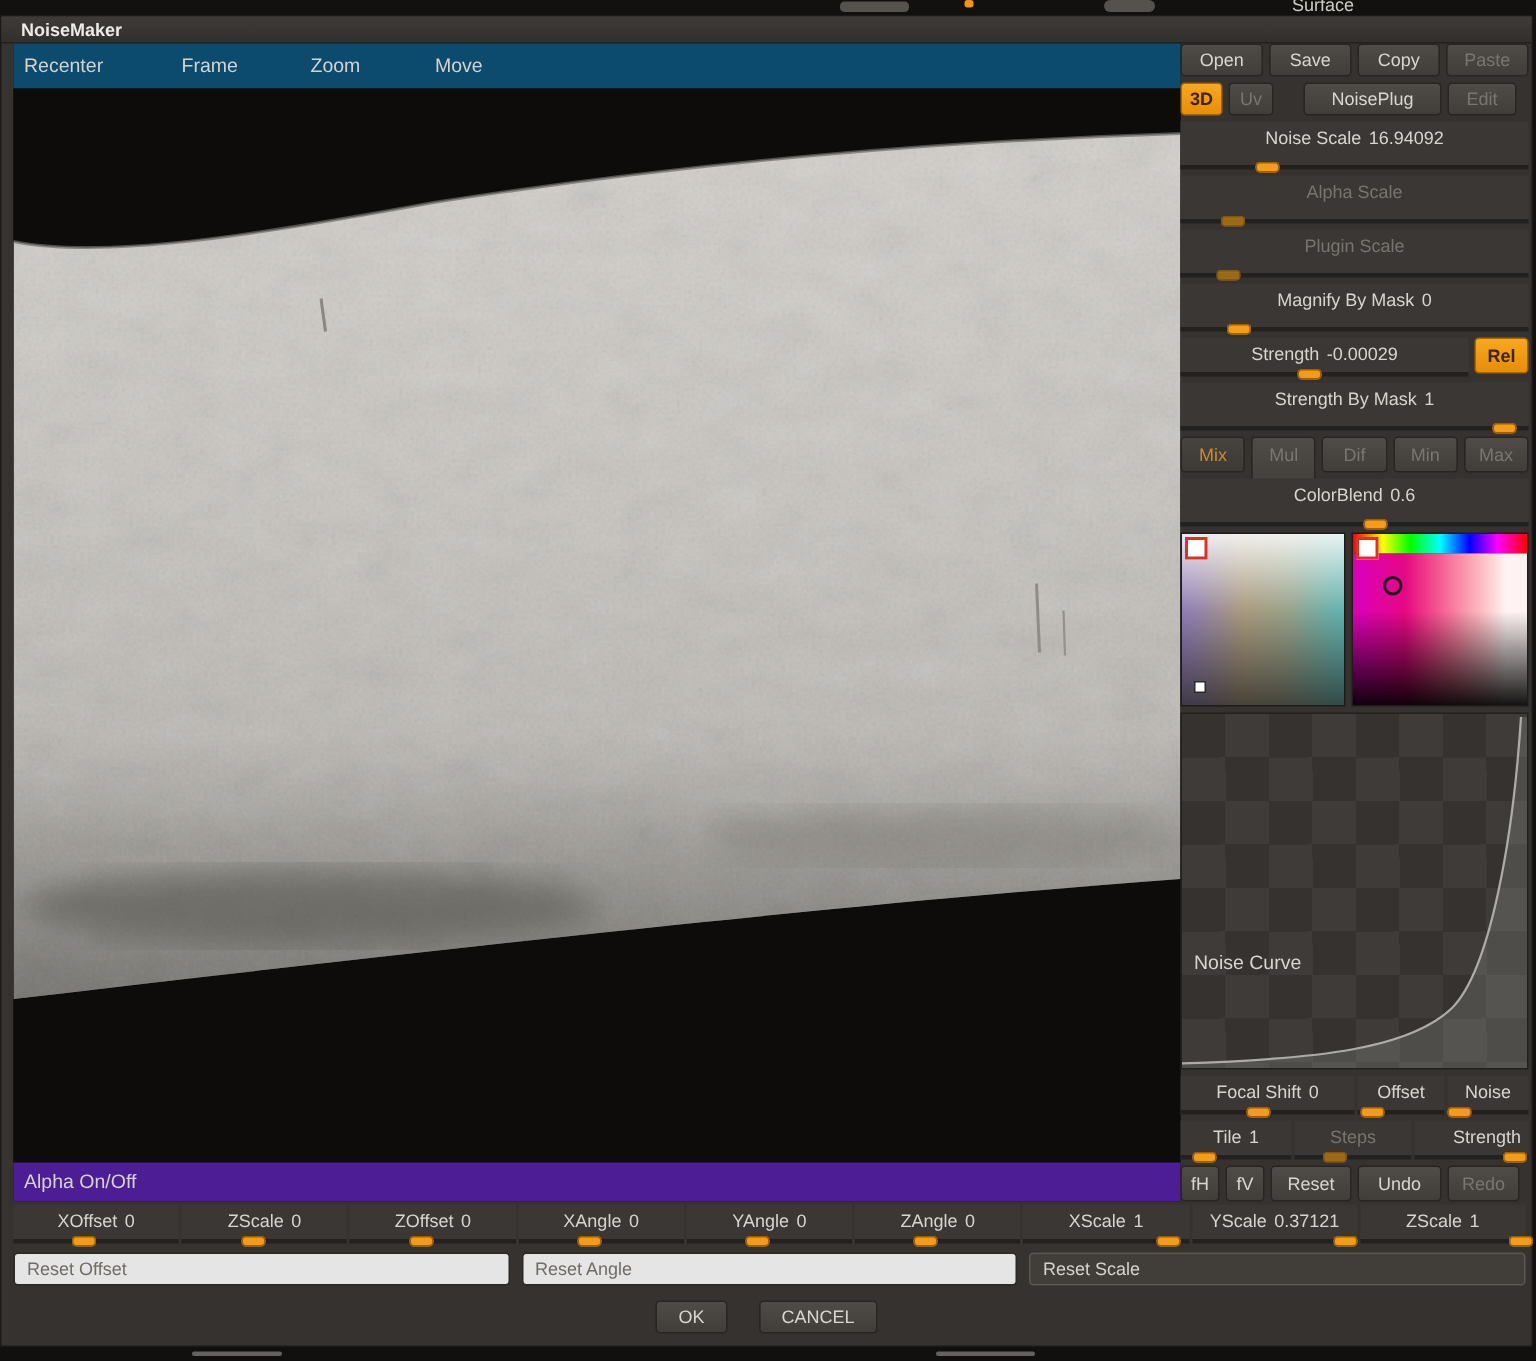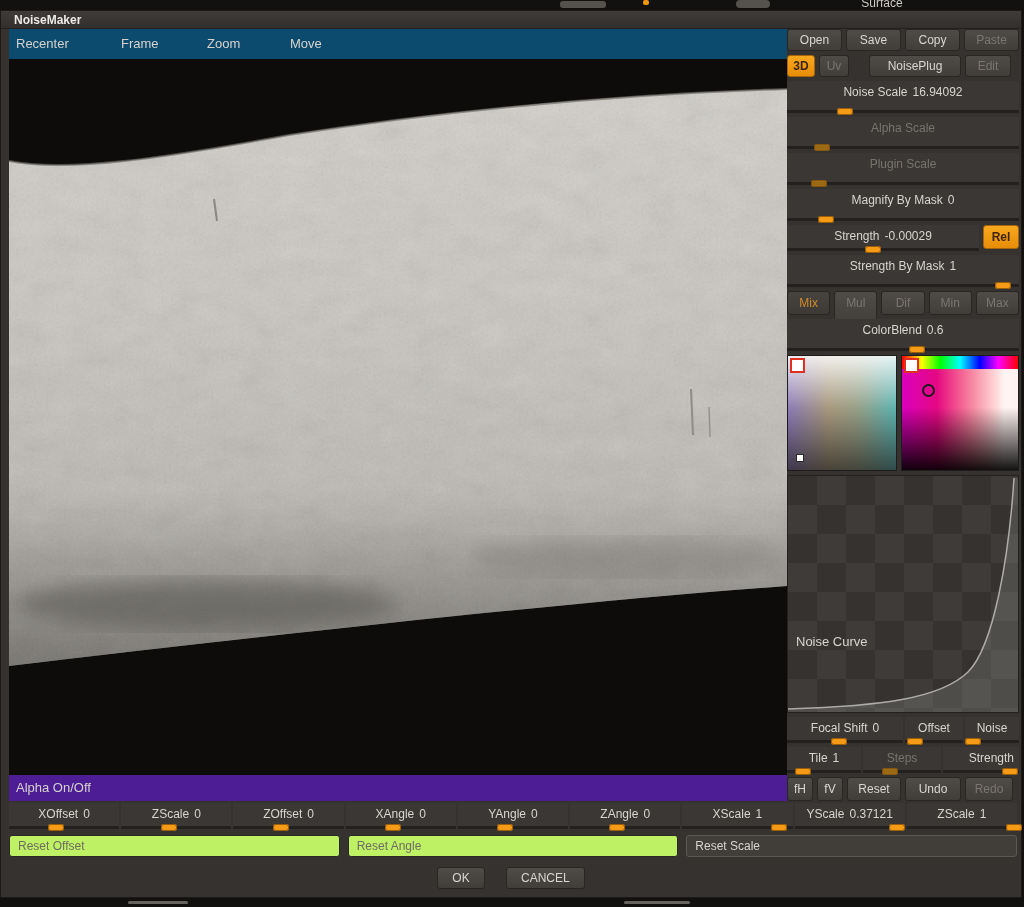--- a/index.html
+++ b/index.html
@@ -115,21 +115,21 @@
 
   
   .transform-row{
     position:absolute;left:8px;top:792px;width:1008px;display:flex;gap:2px;
   }
   .transform-row .slider{flex:1 1 0}
 
   .reset-row{position:absolute;left:8px;top:824px;width:1008px;display:flex;gap:8px}
   .reset-btn{
     flex:1 1 0;height:22px;line-height:20px;box-sizing:border-box;border-radius:3px;
-    background:#bef264;border:1px solid #2b2825;color:#d6d3cd;padding-left:8px;cursor:default;
+    background:#e5e5e5;border:1px solid #2b2825;color:#d6d3cd;padding-left:8px;cursor:default;
   }
   .reset-btn.disabled{color:#706c65}
   .reset-btn.lit{border-color:#5b5751;background:#413e3a}
 
   .footer{position:absolute;left:0;top:856px;width:100%;height:26px;text-align:center}
   .footer .btn{display:inline-block;margin:0 9px;padding:0 14px;height:22px}
 </style>
 </head>
 <body>
 

